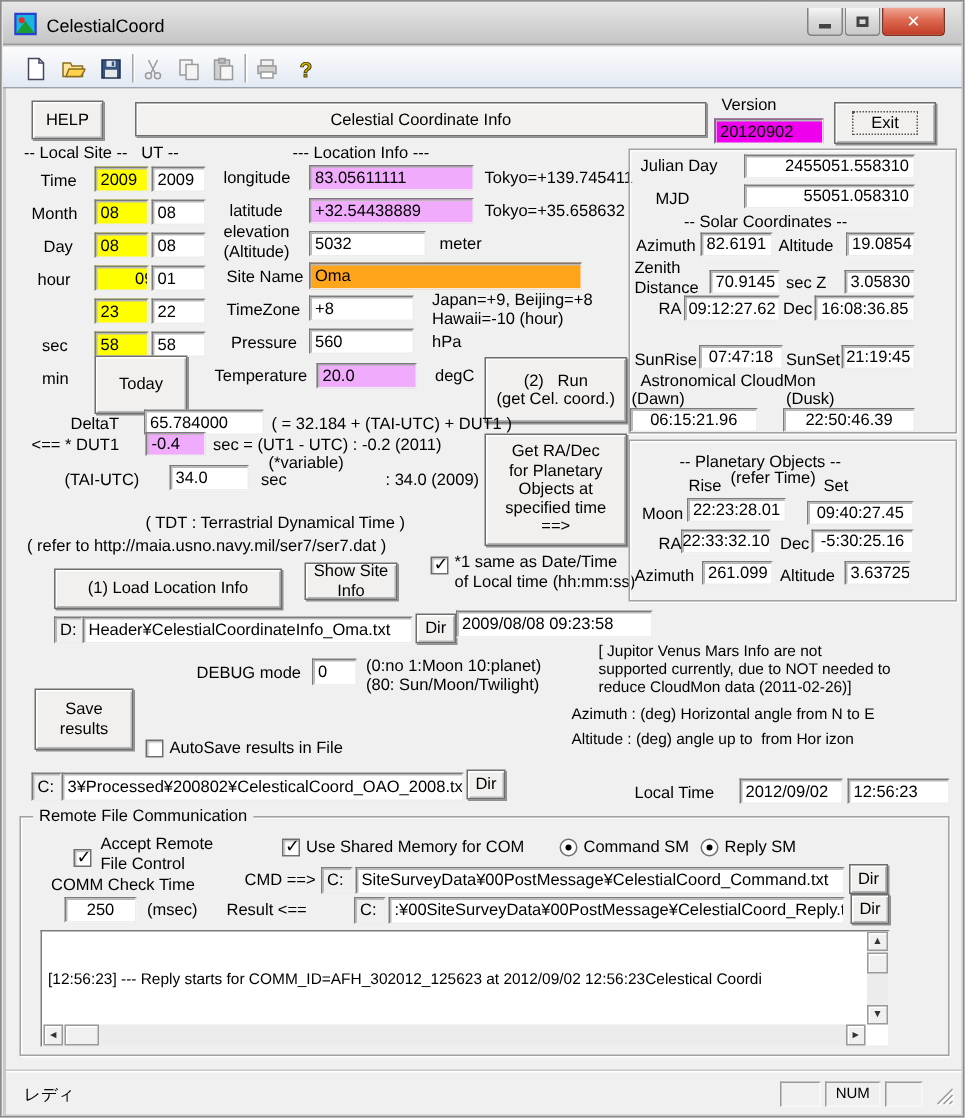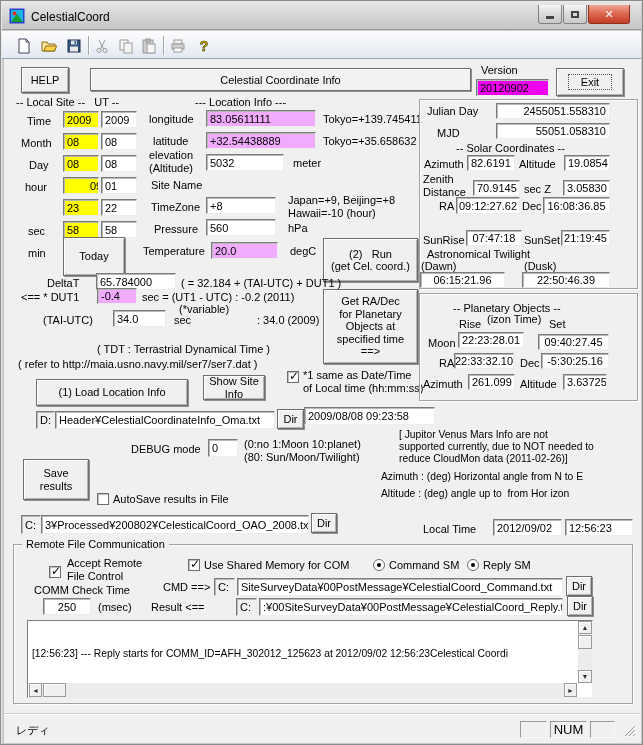--- a/index.html
+++ b/index.html
@@ -24,21 +24,21 @@
 .radio{position:absolute;width:12px;height:12px;border-radius:50%;background:#fff;border:1px solid #6e6e6e;}
 .radio.on::after{content:"";position:absolute;left:3px;top:3px;width:4px;height:4px;border-radius:50%;background:#000;}
 .titlebar{position:absolute;left:1px;top:1px;right:1px;height:28px;background:linear-gradient(180deg,#e6e6e6,#d3d3d3 55%,#c6c6c6);border-bottom:1px solid #9a9a9a;}
 .wbtn{position:absolute;top:3px;height:19px;border:1px solid #828282;border-top:none;border-radius:0 0 3px 3px;background:linear-gradient(180deg,#f7f7f7,#dcdcdc 45%,#c9c9c9);display:flex;align-items:center;justify-content:center;}
 .wbtn.close{background:linear-gradient(180deg,#f0a898,#dd6a52 45%,#c23d28);border-color:#8e2f1d;color:#fff;font-size:11px;font-weight:bold;}
 .toolbar{position:absolute;left:1px;top:30px;right:1px;height:28px;background:linear-gradient(180deg,#fcfcfc,#e3e9f3);border-bottom:1px solid #9aa2ad;}
 .tbtn{position:absolute;top:5px;width:20px;height:19px;display:flex;align-items:center;justify-content:center;}
 .tsep{position:absolute;top:5px;width:2px;height:19px;border-left:1px solid #a5a5a5;border-right:1px solid #fff;}
 .client{position:absolute;left:3px;top:58px;width:637px;height:654px;background:#f0f0f0;}
 .statusbar{position:absolute;left:3px;top:712px;width:637px;height:30px;background:#f0f0f0;border-top:1px solid #c9c9c9;box-shadow:inset 0 1px 0 #fff;}
-.spanel{position:absolute;top:7px;height:17px;border:1px solid;border-color:#9a9a9a #f8f8f8 #f8f8f8 #9a9a9a;font-size:13px;display:flex;align-items:center;justify-content:center;}
+.spanel{position:absolute;top:7px;height:17px;border:1px solid;border-color:#9a9a9a #f8f8f8 #f8f8f8 #9a9a9a;font-size:10px;display:flex;align-items:center;justify-content:center;}
 .sbtn{position:absolute;background:#f0f0f0;border:1px solid #9a9a9a;box-shadow:inset 1px 1px 0 #fff;display:flex;align-items:center;justify-content:center;font-size:7px;color:#333;}
 .thumb{position:absolute;background:#f0f0f0;border:1px solid #9a9a9a;box-shadow:inset 1px 1px 0 #fff;}
 .logbox{position:absolute;left:26px;top:619px;width:566px;height:78px;background:#fff;border:1px solid;border-color:#7b7b7b #ededed #ededed #7b7b7b;}
 .logtext{position:absolute;left:4px;top:2px;width:545px;height:62px;overflow:hidden;font-size:10.3px;line-height:12.4px;white-space:pre;}
 </style>
 </head>
 <body>
 
 <div class="win">
 
@@ -155,20 +155,21 @@
   <div class="fld cyan" style="left:205px;top:109px;width:110px;height:17px;">83.05611111</div>
   <span class="lbl" style="left:322px;top:112px;">Tokyo=+139.745411</span>
   <span class="lbl" style="left:152px;top:134px;">latitude</span>
   <div class="fld cyan" style="left:205px;top:131px;width:110px;height:17px;">+32.54438889</div>
   <span class="lbl" style="left:322px;top:134px;">Tokyo=+35.658632</span>
   <span class="lbl" style="left:148px;top:148px;">elevation
 (Altitude)</span>
   <div class="fld" style="left:205px;top:153px;width:78px;height:17px;">5032</div>
   <span class="lbl" style="left:292px;top:156px;">meter</span>
   <span class="lbl" style="left:150px;top:178px;">Site Name</span>
+  <div class="fld orange" style="left:205px;top:174px;width:182px;height:18px;">Oma</div>
   <span class="lbl" style="left:150px;top:200px;">TimeZone</span>
   <div class="fld" style="left:205px;top:196px;width:70px;height:17px;">+8</div>
   <span class="lbl" style="left:287px;top:193px;">Japan=+9, Beijing=+8
 Hawaii=-10 (hour)</span>
   <span class="lbl" style="left:153px;top:222px;">Pressure</span>
   <div class="fld" style="left:205px;top:218px;width:70px;height:17px;">560</div>
   <span class="lbl" style="left:287px;top:221px;">hPa</span>
   <span class="lbl" style="left:142px;top:244px;">Temperature</span>
   <div class="fld cyan" style="left:210px;top:241px;width:67px;height:17px;">20.0</div>
   <span class="lbl" style="left:289px;top:244px;">degC</span>
@@ -238,30 +239,30 @@
   <span class="lbl" style="left:523px;top:182px;">sec Z</span>
   <div class="fld" style="left:562px;top:179px;width:47px;height:16px;">3.05830</div>
   <span class="lbl" style="left:438px;top:199px;">RA</span>
   <div class="fld ctr" style="left:455px;top:196px;width:64px;height:17px;">09:12:27.62</div>
   <span class="lbl" style="left:521px;top:199px;">Dec</span>
   <div class="fld ctr" style="left:542px;top:196px;width:67px;height:17px;">16:08:36.85</div>
   <span class="lbl" style="left:422px;top:233px;">SunRise</span>
   <div class="fld ctr" style="left:465px;top:229px;width:56px;height:16px;">07:47:18</div>
   <span class="lbl" style="left:523px;top:233px;">SunSet</span>
   <div class="fld ctr" style="left:560px;top:229px;width:49px;height:16px;">21:19:45</div>
-  <span class="lbl" style="left:426px;top:247px;">Astronomical Twilight</span>
+  <span class="lbl" style="left:426px;top:247px;">Astronomical CloudMon</span>
   <span class="lbl" style="left:420px;top:259px;">(Dawn)</span>
   <span class="lbl" style="left:523px;top:259px;">(Dusk)</span>
   <div class="fld ctr" style="left:419px;top:271px;width:85px;height:16px;">06:15:21.96</div>
   <div class="fld ctr" style="left:521px;top:271px;width:88px;height:16px;">22:50:46.39</div>
 
   <div class="gb" style="left:418px;top:292px;width:219px;height:108px;"></div>
   <span class="lbl" style="left:452px;top:301px;">-- Planetary Objects --</span>
   <span class="lbl" style="left:458px;top:317px;">Rise</span>
-  <span class="lbl" style="left:486px;top:312px;">(izon Time)</span>
+  <span class="lbl" style="left:486px;top:312px;">(refer Time)</span>
   <span class="lbl" style="left:548px;top:317px;">Set</span>
   <span class="lbl" style="left:427px;top:336px;">Moon</span>
   <div class="fld ctr" style="left:457px;top:331px;width:66px;height:16px;">22:23:28.01</div>
   <div class="fld ctr" style="left:537px;top:333px;width:71px;height:16px;">09:40:27.45</div>
   <span class="lbl" style="left:438px;top:356px;">RA</span>
   <div class="fld ctr" style="left:453px;top:352px;width:60px;height:16px;">22:33:32.10</div>
   <span class="lbl" style="left:519px;top:356px;">Dec</span>
   <div class="fld ctr" style="left:540px;top:352px;width:68px;height:16px;">-5:30:25.16</div>
   <span class="lbl" style="left:422px;top:377px;">Azimuth</span>
   <div class="fld" style="left:467px;top:373px;width:47px;height:16px;">261.099</div>

